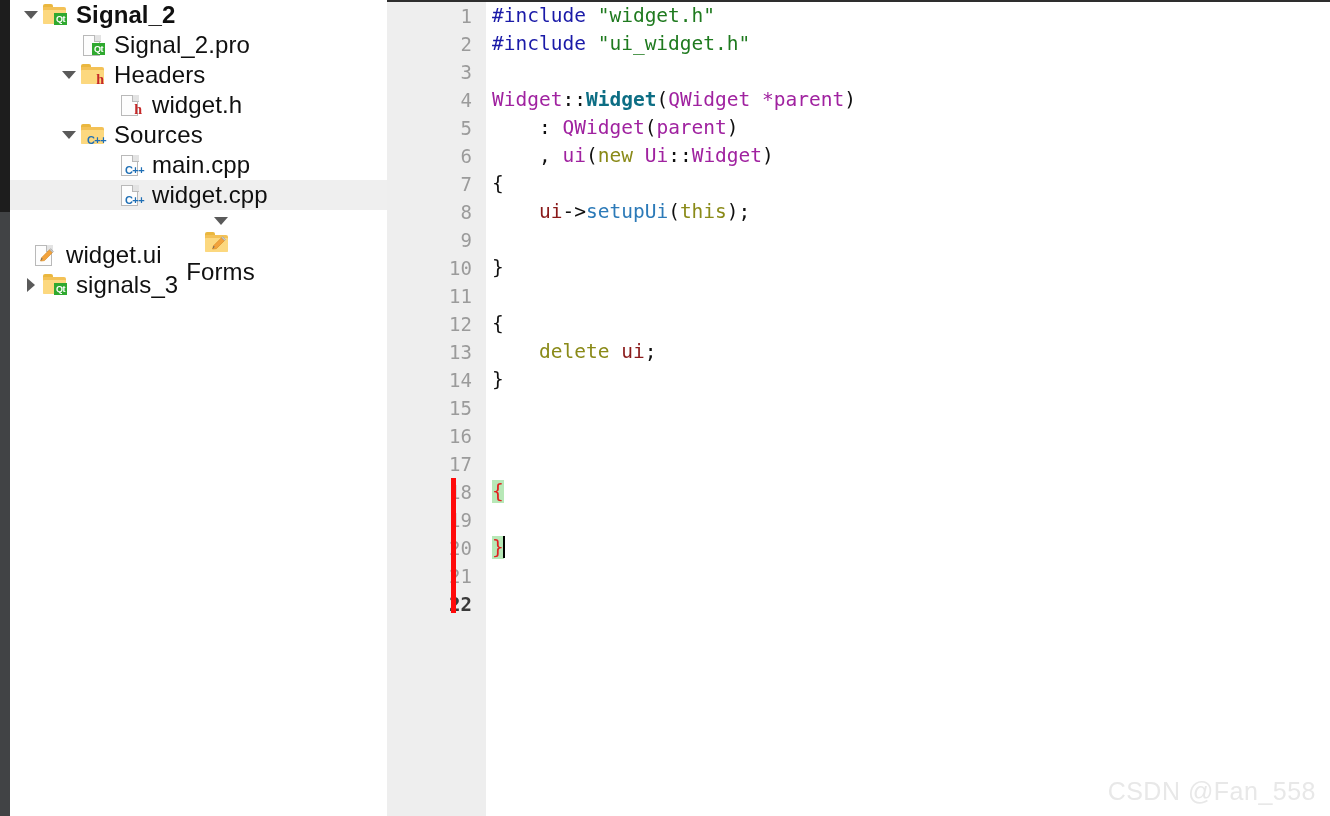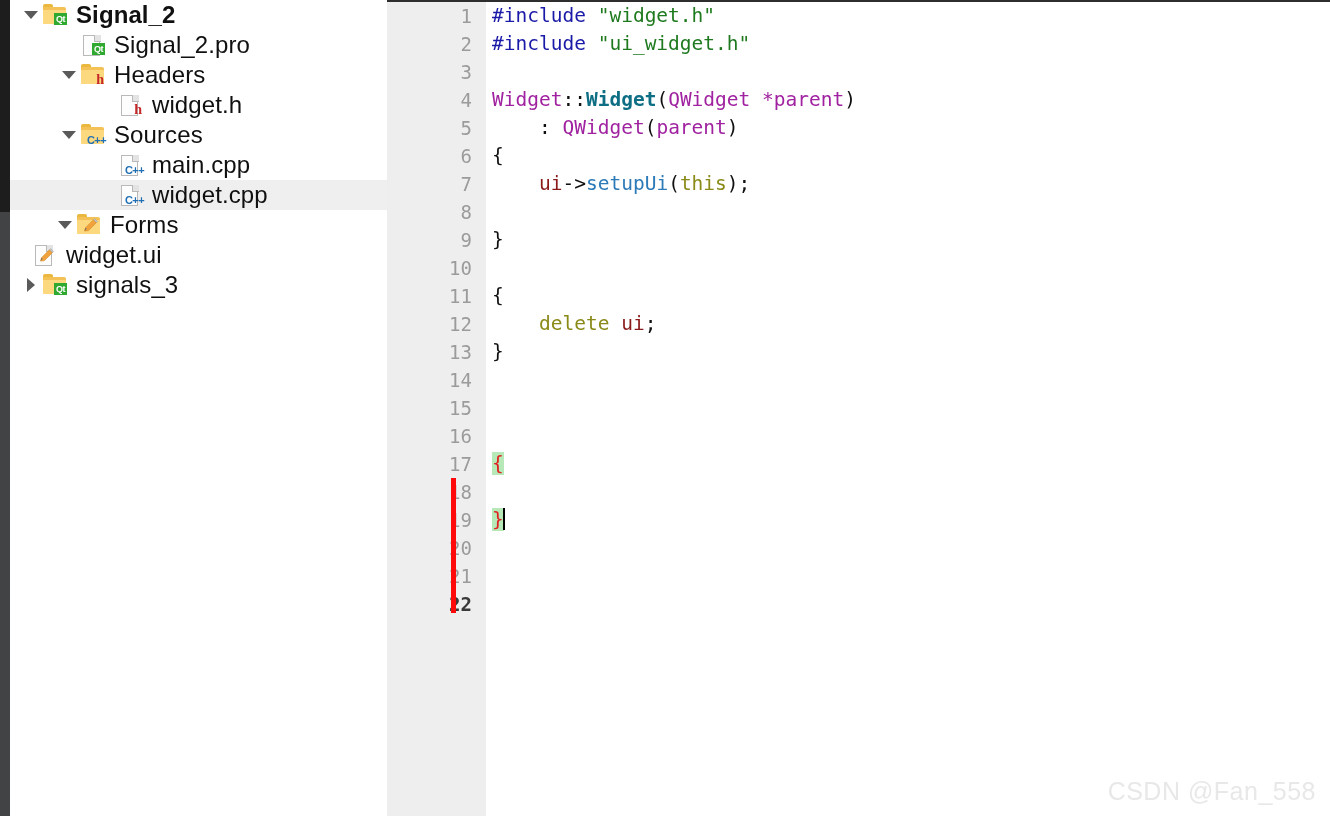--- a/index.html
+++ b/index.html
@@ -350,21 +350,21 @@
       </div>
       <div class="tree-row selected" style="padding-left: 86px;">
         <span class="tree-arrow"></span>
         <span class="tree-icon">
           <span class="ic-page"></span>
           <span class="ic-page-fold"></span>
           <span class="badge-cpp">C++</span>
         </span>
         <span class="tree-label">widget.cpp</span>
       </div>
-      <div class="tree-row" style="padding-left: 44px;">
+      <div class="tree-row" style="padding-left: 44px; flex-direction: column;">
         <span class="tree-arrow">
           <i class="caret-down"></i>
         </span>
         <span class="tree-icon">
           <span class="ic-folder-tab"></span>
           <span class="ic-folder-back"></span>
           <span class="ic-folder-front"></span>
           <svg class="badge-pencil" viewBox="0 0 20 20">
             <path d="M3 16.5 L4.2 12.6 L13.6 3.2 L17 6.6 L7.6 16 Z" fill="#f2a23c" stroke="#d98a20" stroke-width="0.8"></path>
             <path d="M13.6 3.2 L17 6.6 L18.3 5.3 L14.9 1.9 Z" fill="#c9c9c9" stroke="#9a9a9a" stroke-width="0.6"></path>
@@ -426,20 +426,21 @@
           <div class="lnum">21</div>
           <div class="lnum current">22</div>
           <div class="changebar" style="top: 476px; height: 135px; background: rgb(255, 10, 10);"></div>
         </div>
       <div class="code-pane" id="code-pane">
           <div class="line code"><span class="tk-pre">#include </span><span class="tk-str">"widget.h"</span></div>
           <div class="line code"><span class="tk-pre">#include </span><span class="tk-str">"ui_widget.h"</span></div>
           <div class="line code">&nbsp;</div>
           <div class="line code"><span class="tk-type">Widget</span><span class="tk-plain">::</span><span class="tk-fnbold">Widget</span><span class="tk-plain">(</span><span class="tk-type">QWidget</span><span class="tk-type"> *parent</span><span class="tk-plain">)</span></div>
           <div class="line code"><span class="tk-plain">    : </span><span class="tk-type">QWidget</span><span class="tk-plain">(</span><span class="tk-type">parent</span><span class="tk-plain">)</span></div>
+          <div class="line code"><span class="tk-plain">    , </span><span class="tk-type">ui</span><span class="tk-plain">(</span><span class="tk-kw">new</span><span class="tk-plain"> </span><span class="tk-type">Ui</span><span class="tk-plain">::</span><span class="tk-type">Widget</span><span class="tk-plain">)</span></div>
           <div class="line code"><span class="tk-plain">{</span></div>
           <div class="line code"><span class="tk-plain">    </span><span class="tk-var">ui</span><span class="tk-plain">-&gt;</span><span class="tk-fn">setupUi</span><span class="tk-plain">(</span><span class="tk-kw">this</span><span class="tk-plain">)</span><span class="tk-plain">;</span></div>
           <div class="line code">&nbsp;</div>
           <div class="line code"><span class="tk-plain">}</span></div>
           <div class="line code">&nbsp;</div>
           <div class="line code"><span class="tk-plain">{</span></div>
           <div class="line code"><span class="tk-plain">    </span><span class="tk-kw">delete</span><span class="tk-plain"> </span><span class="tk-var">ui</span><span class="tk-plain">;</span></div>
           <div class="line code"><span class="tk-plain">}</span></div>
           <div class="line code">&nbsp;</div>
           <div class="line code">&nbsp;</div>

